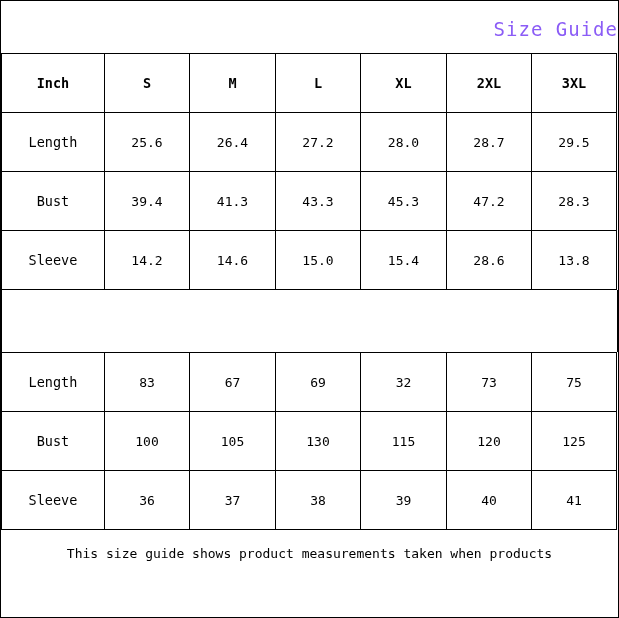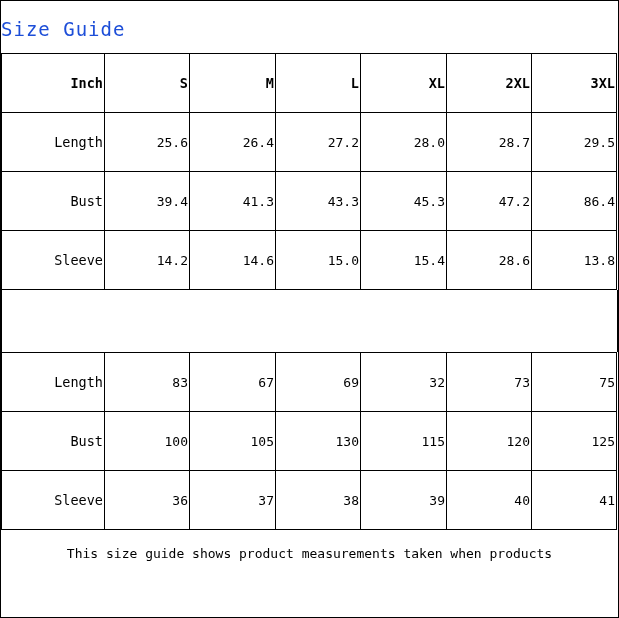--- a/index.html
+++ b/index.html
@@ -16,37 +16,37 @@
   }
   .page {
     position: relative;
     width: 619px;
     height: 618px;
     box-sizing: border-box;
     border: 1px solid #000000;
     background: #ffffff;
   }
   .title {
-    text-align: left;
+    text-align: right;
     font-size: 19px;
     letter-spacing: 1px;
     font-weight: normal;
     padding-top: 17px;
     padding-bottom: 13px;
-    color: #1d4ed8;
+    color: #8b5cf6;
   }
   table.size-table {
     border-collapse: collapse;
     width: 615px;
     table-layout: fixed;
   }
   table.size-table td {
     border: 1px solid #000000;
     height: 56px;
-    text-align: right;
+    text-align: center;
     vertical-align: middle;
     font-size: 13px;
     color: #000000;
   }
   table.size-table td.head {
     font-weight: bold;
     font-size: 13.5px;
   }
   table.size-table td.rowhead {
     font-weight: normal;
@@ -110,21 +110,21 @@
         <td>28.7</td>
         <td>29.5</td>
       </tr>
       <tr>
         <td class="rowhead">Bust</td>
         <td>39.4</td>
         <td>41.3</td>
         <td>43.3</td>
         <td>45.3</td>
         <td>47.2</td>
-        <td>86.4</td>
+        <td>28.3</td>
       </tr>
       <tr>
         <td class="rowhead">Sleeve</td>
         <td>14.2</td>
         <td>14.6</td>
         <td>15.0</td>
         <td>15.4</td>
         <td>28.6</td>
         <td>13.8</td>
       </tr>

